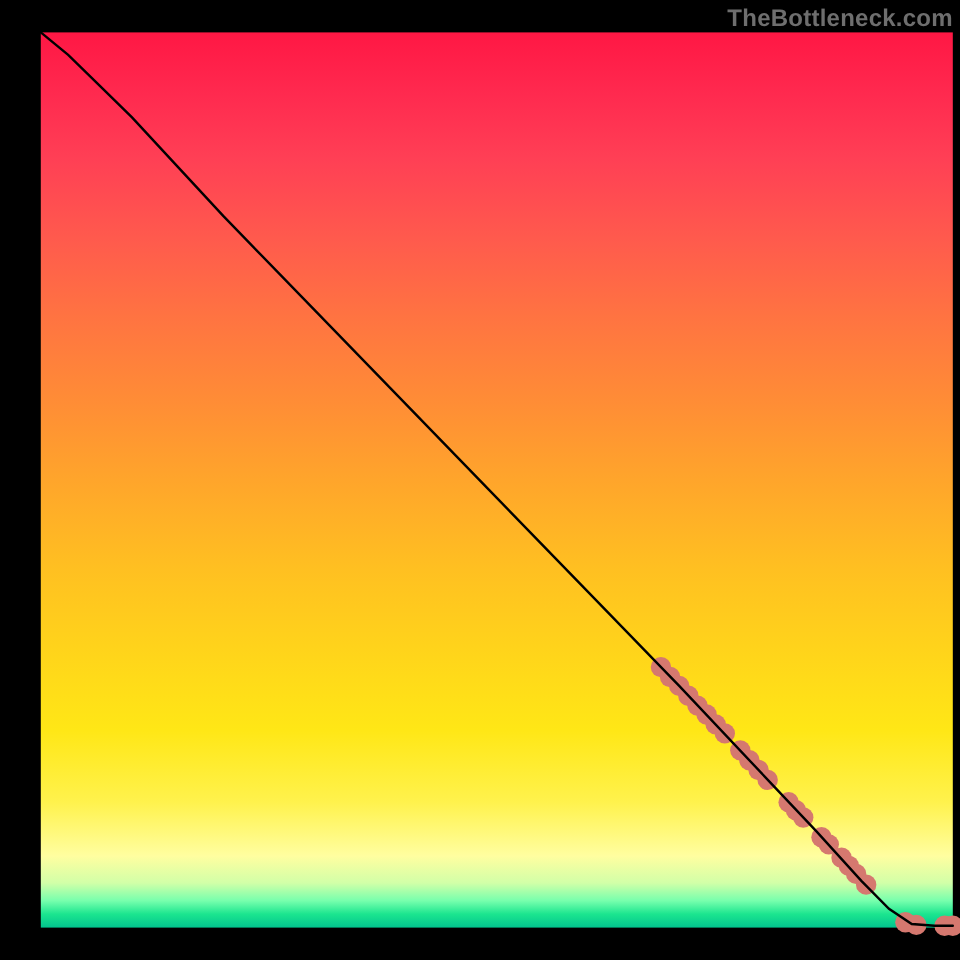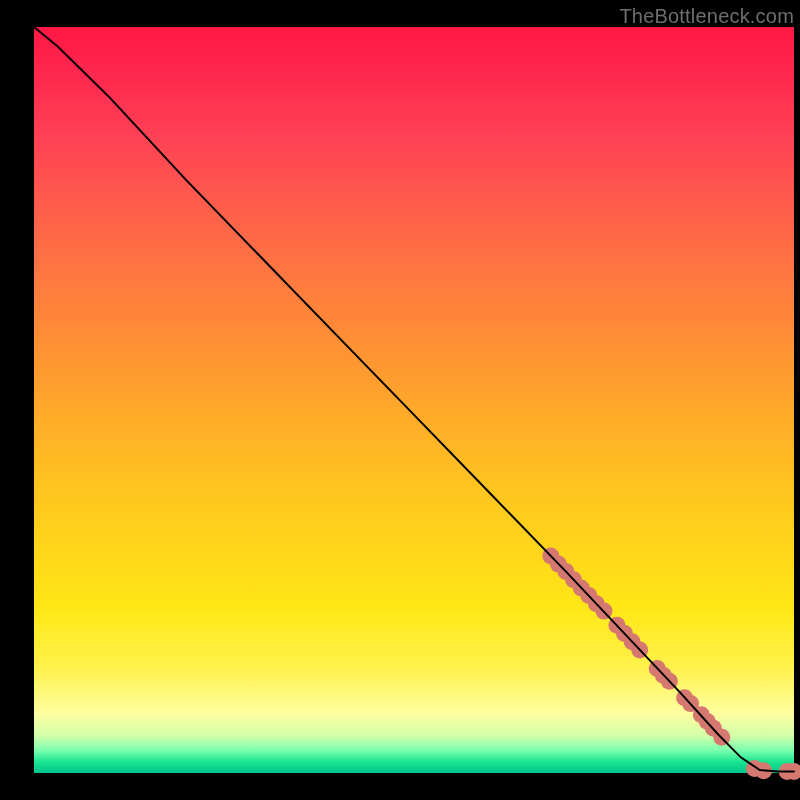--- a/index.html
+++ b/index.html
@@ -41,21 +41,21 @@
       #1be58f 98.5%,
       #02c48e 100%
     );
   }
   .attrib {
     position: absolute;
     top: 5px;
     right: 6px;
     color: #6e6e6e;
     font-size: 20px;
-    font-weight: 400;
+    font-weight: 700;
     letter-spacing: 0.2px;
   }
   svg.overlay {
     position: absolute;
     left: 0;
     top: 0;
   }
 </style>
 </head>
 <body>

